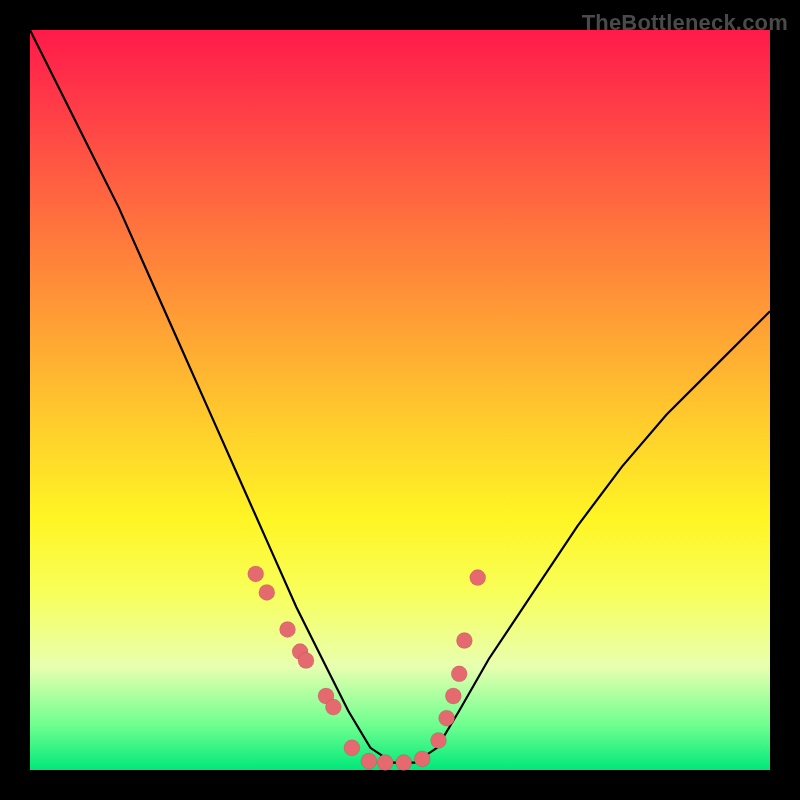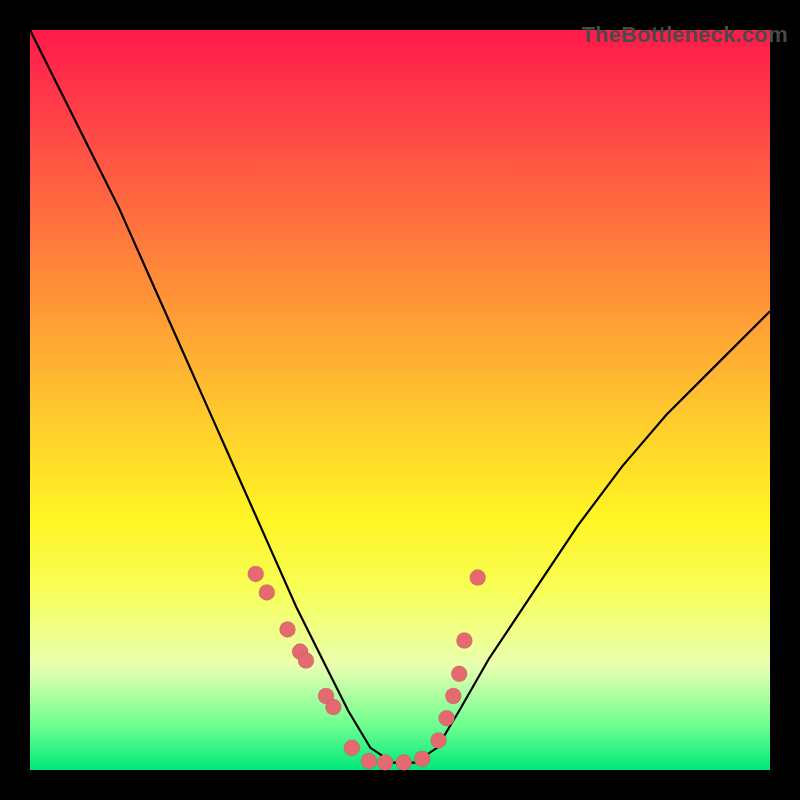--- a/index.html
+++ b/index.html
@@ -32,21 +32,21 @@
       #ffc92d 52%,
       #fff524 66%,
       #f8ff5a 76%,
       #e8ffb0 86%,
       #6dff8f 94%,
       #00e87a 100%
     );
   }
   .watermark {
     position: absolute;
-    top: 22px;
+    top: 10px;
     right: 12px;
     color: #4a4a4a;
     font-size: 22px;
     font-weight: 600;
     letter-spacing: 0.2px;
     user-select: none;
   }
   svg.curve {
     position: absolute;
     left: 0;

